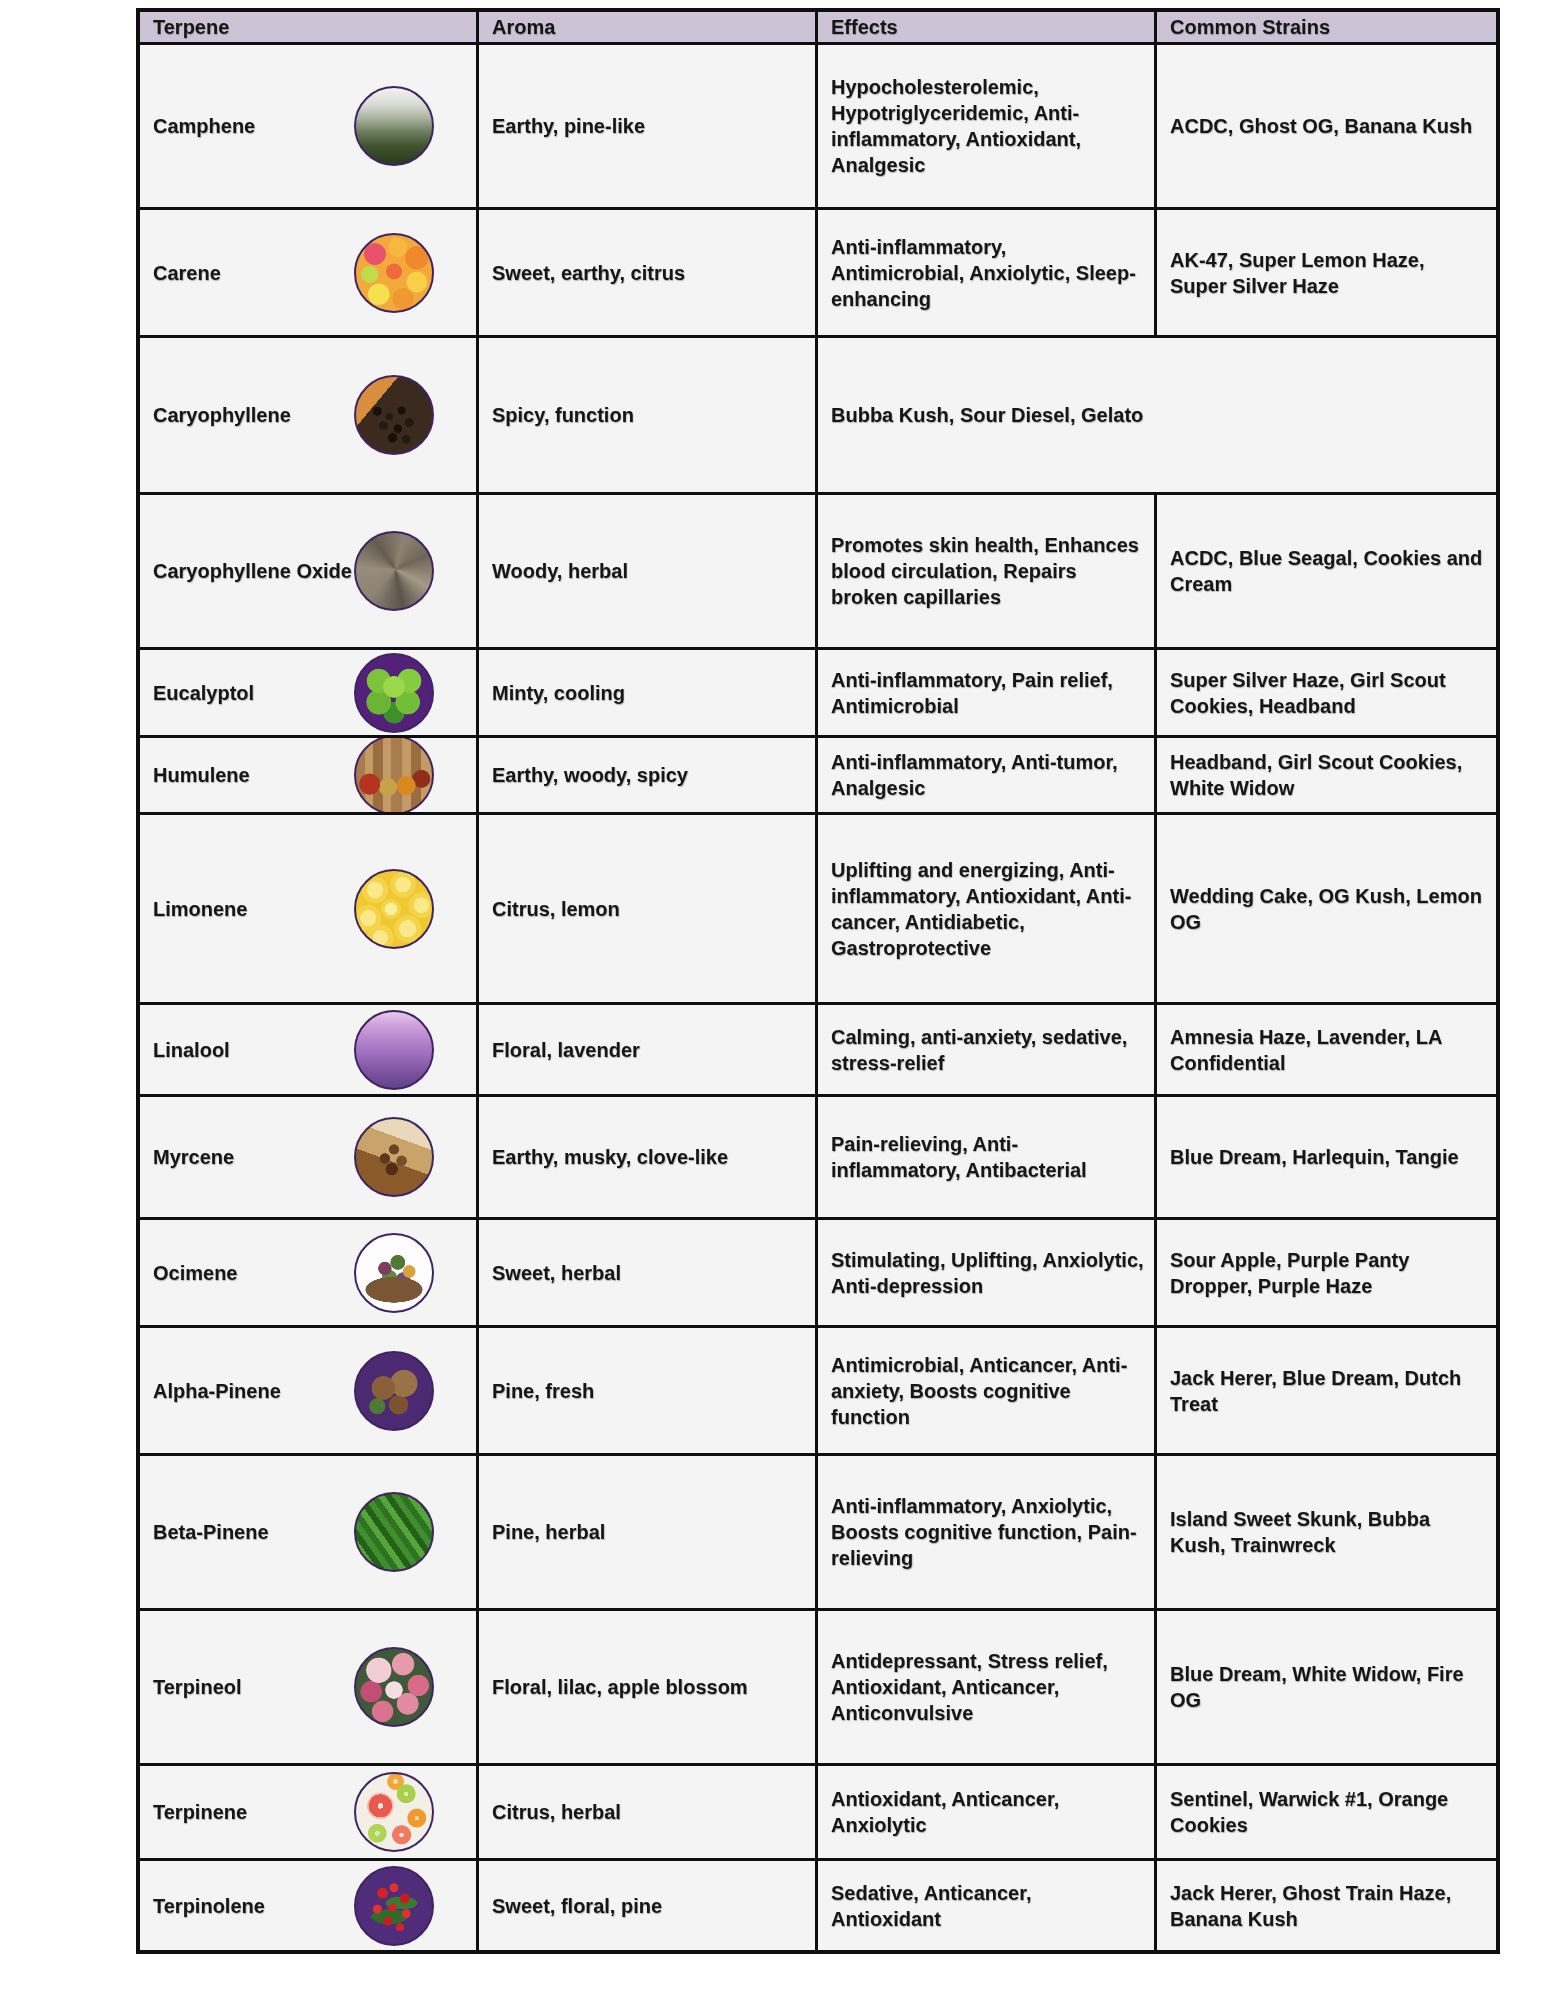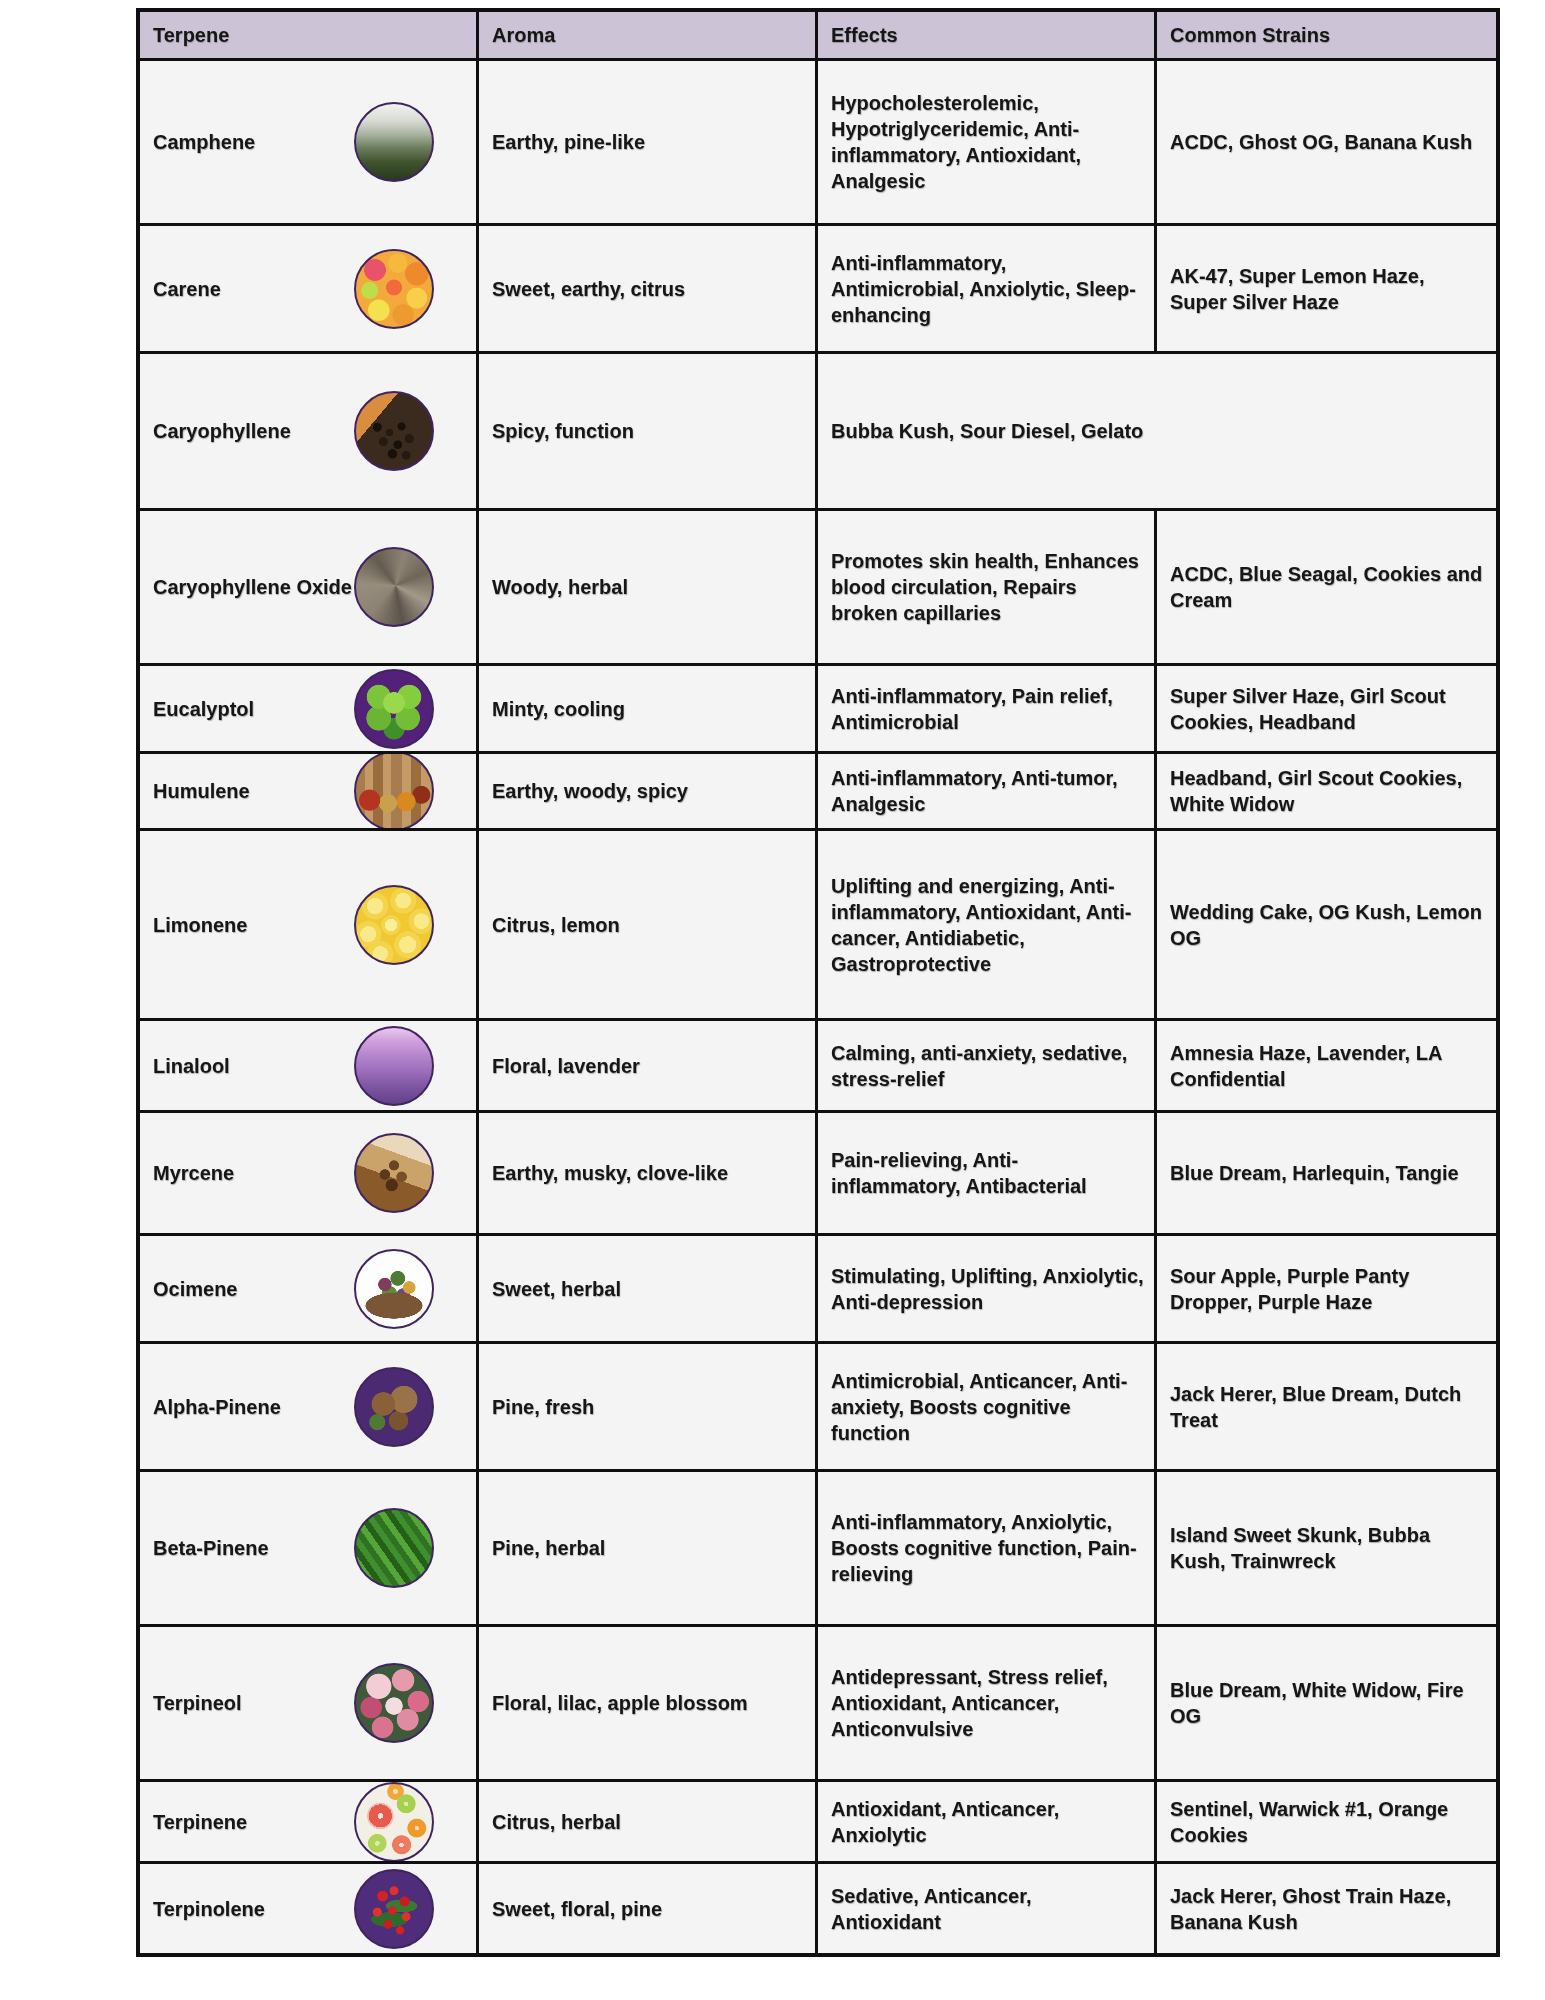--- a/index.html
+++ b/index.html
@@ -132,21 +132,21 @@
     radial-gradient(circle at 58% 78%,#d42222 0 5%,transparent 6%),
     radial-gradient(ellipse 40% 16% at 44% 64%,#2f6b2a 0 60%,transparent 61%),
     radial-gradient(ellipse 34% 14% at 60% 46%,#3a7a30 0 60%,transparent 61%),
     #4f2d7a;}
 </style>
 </head>
 <body>
 
 <div class="table-wrap">
 
-  <div class="row hdr" style="height:49px">
+  <div class="row hdr" style="height:33px">
     <div class="cell">
         <span>Terpene</span>
       </div>
     <div class="cell">
         <span>Aroma</span>
       </div>
     <div class="cell">
         <span>Effects</span>
       </div>
     <div class="cell">
@@ -352,21 +352,21 @@
         <span>Floral, lilac, apple blossom</span>
       </div>
     <div class="cell">
         <span>Antidepressant, Stress relief, Antioxidant, Anticancer, Anticonvulsive</span>
       </div>
     <div class="cell">
         <span>Blue Dream, White Widow, Fire OG</span>
       </div>
   </div>
 
-  <div class="row" style="height:82px">
+  <div class="row" style="height:95px">
     <div class="cell c-terpene">
       <span class="tname">Terpinene</span>
       <span class="circ ic-citrus-slices"></span>
     </div>
     <div class="cell">
         <span>Citrus, herbal</span>
       </div>
     <div class="cell">
         <span>Antioxidant, Anticancer, Anxiolytic</span>
       </div>

